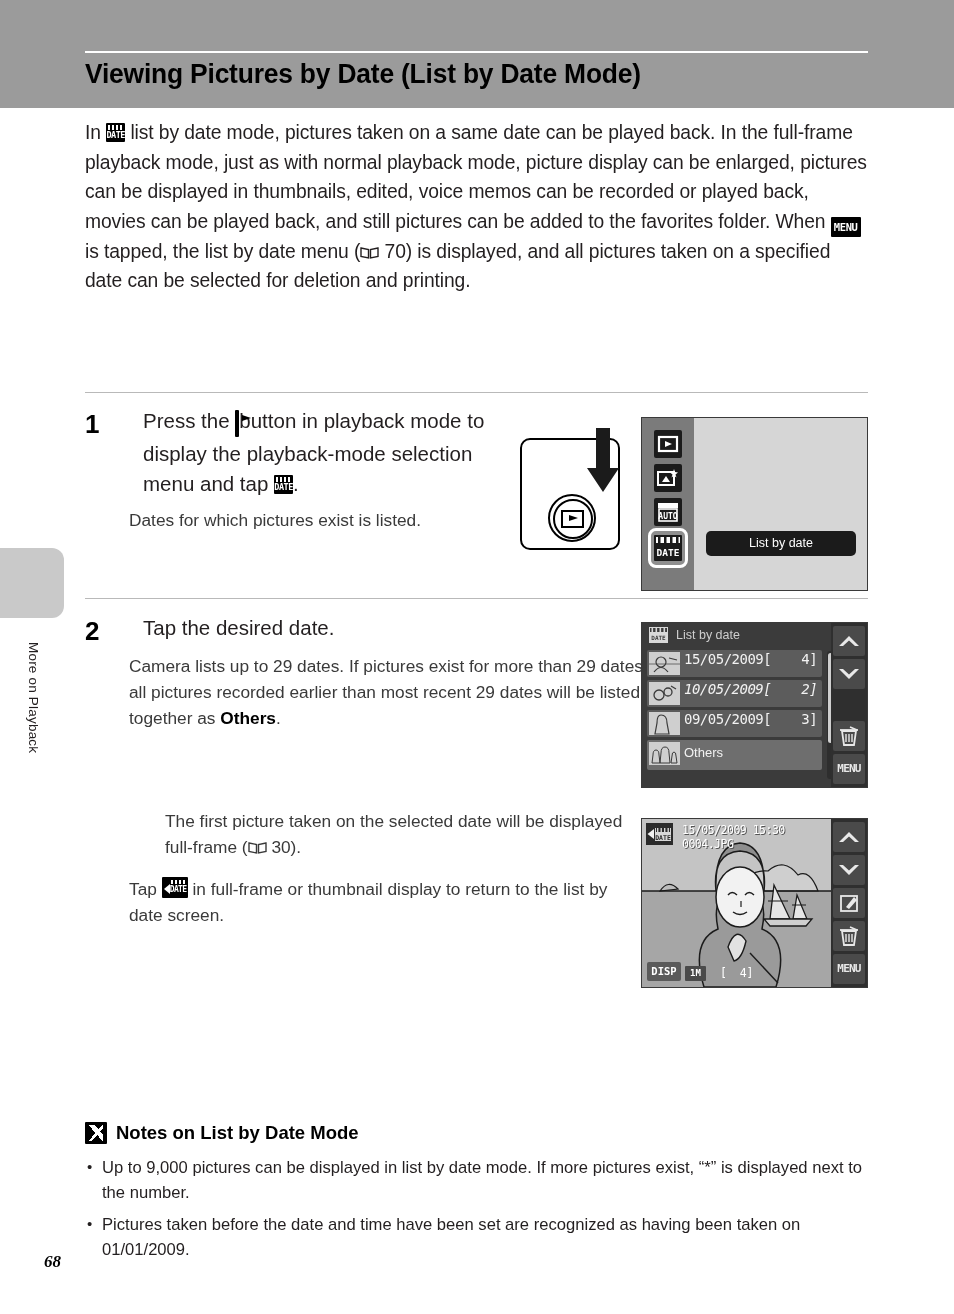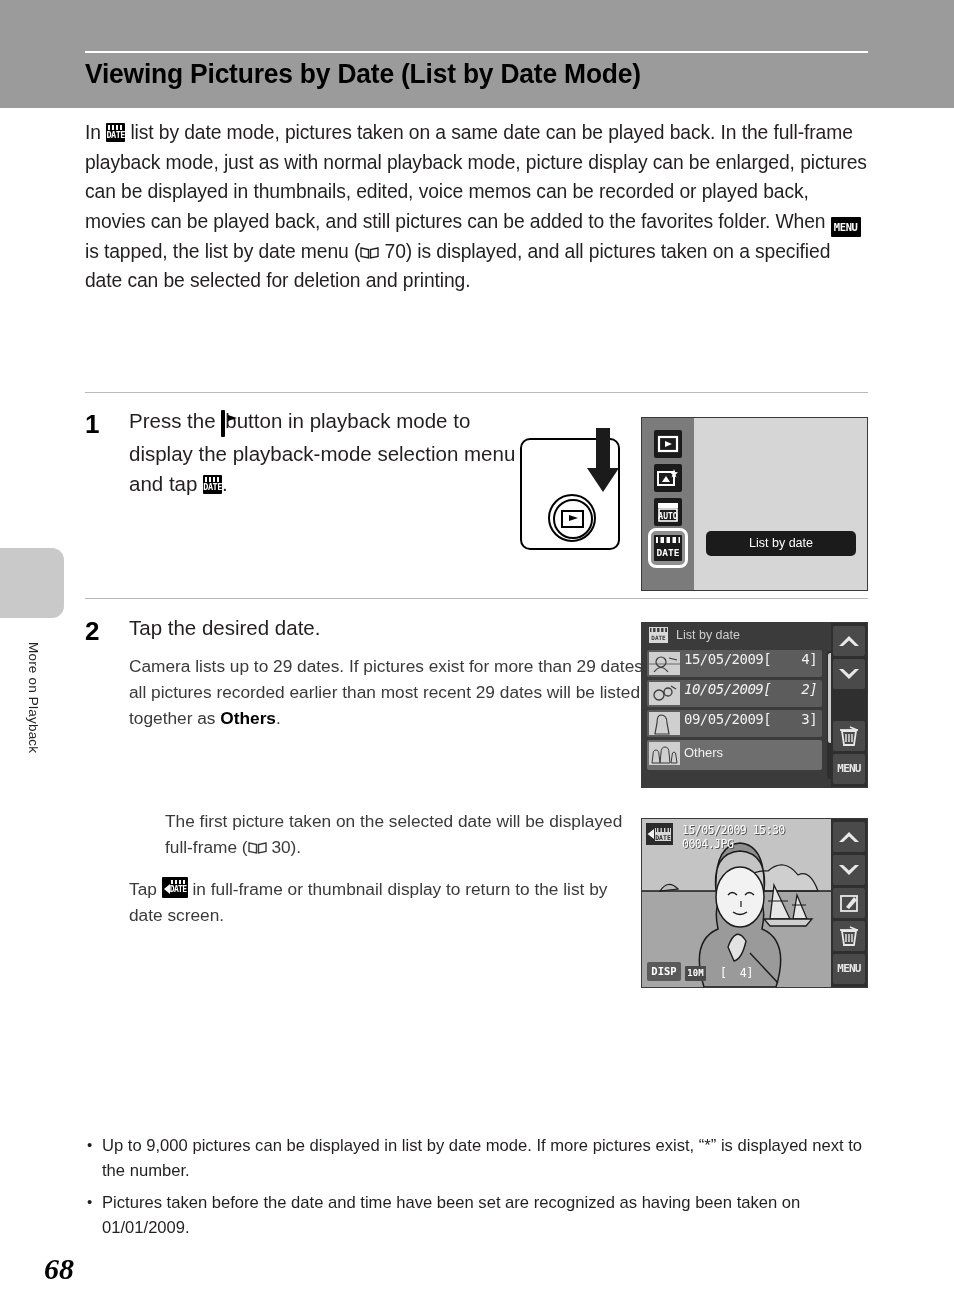--- a/index.html
+++ b/index.html
@@ -35,21 +35,21 @@
   }
   .side-label {
     position: absolute; left: 26px; top: 642px;
     font-size: 13.5px; color: #231f20; white-space: nowrap;
     writing-mode: vertical-rl; text-orientation: mixed;
     letter-spacing: 0.2px;
   }
   .page-number {
     position: absolute; left: 44px; top: 1252px;
     font-family: "Liberation Serif", serif;
-    font-style: italic; font-weight: bold; font-size: 30px; color: #000;
+    font-style: italic; font-weight: bold; font-size: 17px; color: #000;
   }
 
   
   .content { position: absolute; left: 85px; top: 118px; width: 783px; }
 
   p.body {
     font-size: 19.3px; line-height: 29.5px; color: #231f20;
     letter-spacing: -0.1px;
   }
 
@@ -65,21 +65,21 @@
 
   
   .step { position: relative; display: flex; }
   .step-num {
     width: 44px; flex: 0 0 44px;
     font-size: 26px; font-weight: bold; color: #000; line-height: 32px;
     padding-top: 2px;
   }
   .step-body { flex: 1 1 auto; }
   .step-title {
-    font-size: 20.5px; line-height: 30px; color: #231f20; font-weight: 400;
+    font-size: 20.5px; line-height: 30px; color: #231f20; font-weight: 400; margin-left: 14px;
   }
   .step-sub {
     font-size: 17.3px; line-height: 26px; color: #3a3a3a; margin-top: 8px;
   }
   .step-sub + .step-sub { margin-top: 16px; }
   b.strong { font-weight: bold; color: #000; }
 
   
   .ic {
     display: inline-block; vertical-align: -3px;
@@ -316,20 +316,21 @@
 
 
 </div>
 
 <div style="position:absolute;left:85px;top:392px;width:783px;">
   <hr class="sep">
   <div class="step" style="margin-top:13px;">
     <div class="step-num">1</div>
     <div class="step-body" style="width:400px;flex:0 0 400px;">
       <div class="step-title"><span>Press the </span><span class="ic-play"></span><span> button in playback mode to display the playback-mode selection menu and tap </span><span class="ic ic-date"><span>DATE</span></span><span>.</span></div>
+      <div class="step-sub">Dates for which pictures exist is listed.</div>
     </div>
   </div>
 </div>
 
 <div class="btn-illus">
   <svg class="arrow" width="36" height="70" viewBox="0 0 36 70">
     <path d="M11 0 L25 0 L25 40 L34 40 L18 64 L2 40 L11 40 Z" fill="#1b1b1b"></path>
   </svg>
   <div class="ring">
     <div class="pbox"></div>
@@ -496,21 +497,21 @@
         <rect x="21.5" y="5" width="1.4" height="4" fill="#d8d8d8"></rect>
         <text x="17" y="16.5" font-family="DejaVu Sans Mono, monospace" font-size="6.5" font-weight="bold" fill="#2b2b2b" text-anchor="middle">DATE</text>
         <path d="M8 6 L1.5 11 L8 16 Z" fill="#f2f2f2"></path>
       </svg>
   </div>
 
   <div class="c3-osd"><span>15/05/2009 15:30</span>
 <span>0004.JPG</span></div>
 
   <div class="c3-disp">DISP</div>
-  <div class="c3-10m">10M</div>
+  <div class="c3-10m">1M</div>
   <div class="c3-count">[  4]</div>
 
   <div class="camside">
     <div class="sbtn" style="top:3px;">
       <svg width="32" height="30" viewBox="0 0 32 30">
           <path d="M6 20 L16 10 L26 20 L22 20 L16 14.5 L10 20 Z" fill="#e8e8e8"></path>
         </svg>
     </div>
     <div class="sbtn" style="top:36px;">
       <svg width="32" height="30" viewBox="0 0 32 30">
@@ -547,17 +548,21 @@
 </div>
 
 <div style="position:absolute;left:129px;top:808px;width:515px;">
   <div class="step-sub" style="margin-top:0;margin-left:36px;"><span>The first picture taken on the selected date will be displayed full-frame (</span><span class="ic-book"><svg width="19" height="15" viewBox="0 0 19 15">
           <path d="M1 3 L8.5 4.5 L8.5 13 L1 11.5 Z M18 3 L10.5 4.5 L10.5 13 L18 11.5 Z" fill="none" stroke="#3a3a3a" stroke-width="1.4"></path>
         </svg></span><span> 30</span><span>).</span></div>
   <div class="step-sub"><span>Tap </span><span class="ic ic-datearrow"><span>DATE</span></span><span> in full-frame or thumbnail display to return to the list by date screen.</span></div>
 </div>
 
 <div class="notes">
+  <div class="notes-head">
+    <span class="warn-ico"></span>
+    <span>Notes on List by Date Mode</span>
+  </div>
   <ul class="notes-list">
     <li>Up to 9,000 pictures can be displayed in list by date mode. If more pictures exist, “*” is displayed next to the number.</li>
     <li>Pictures taken before the date and time have been set are recognized as having been taken on 01/01/2009.</li>
   </ul>
 </div>
 
 </body></html>

